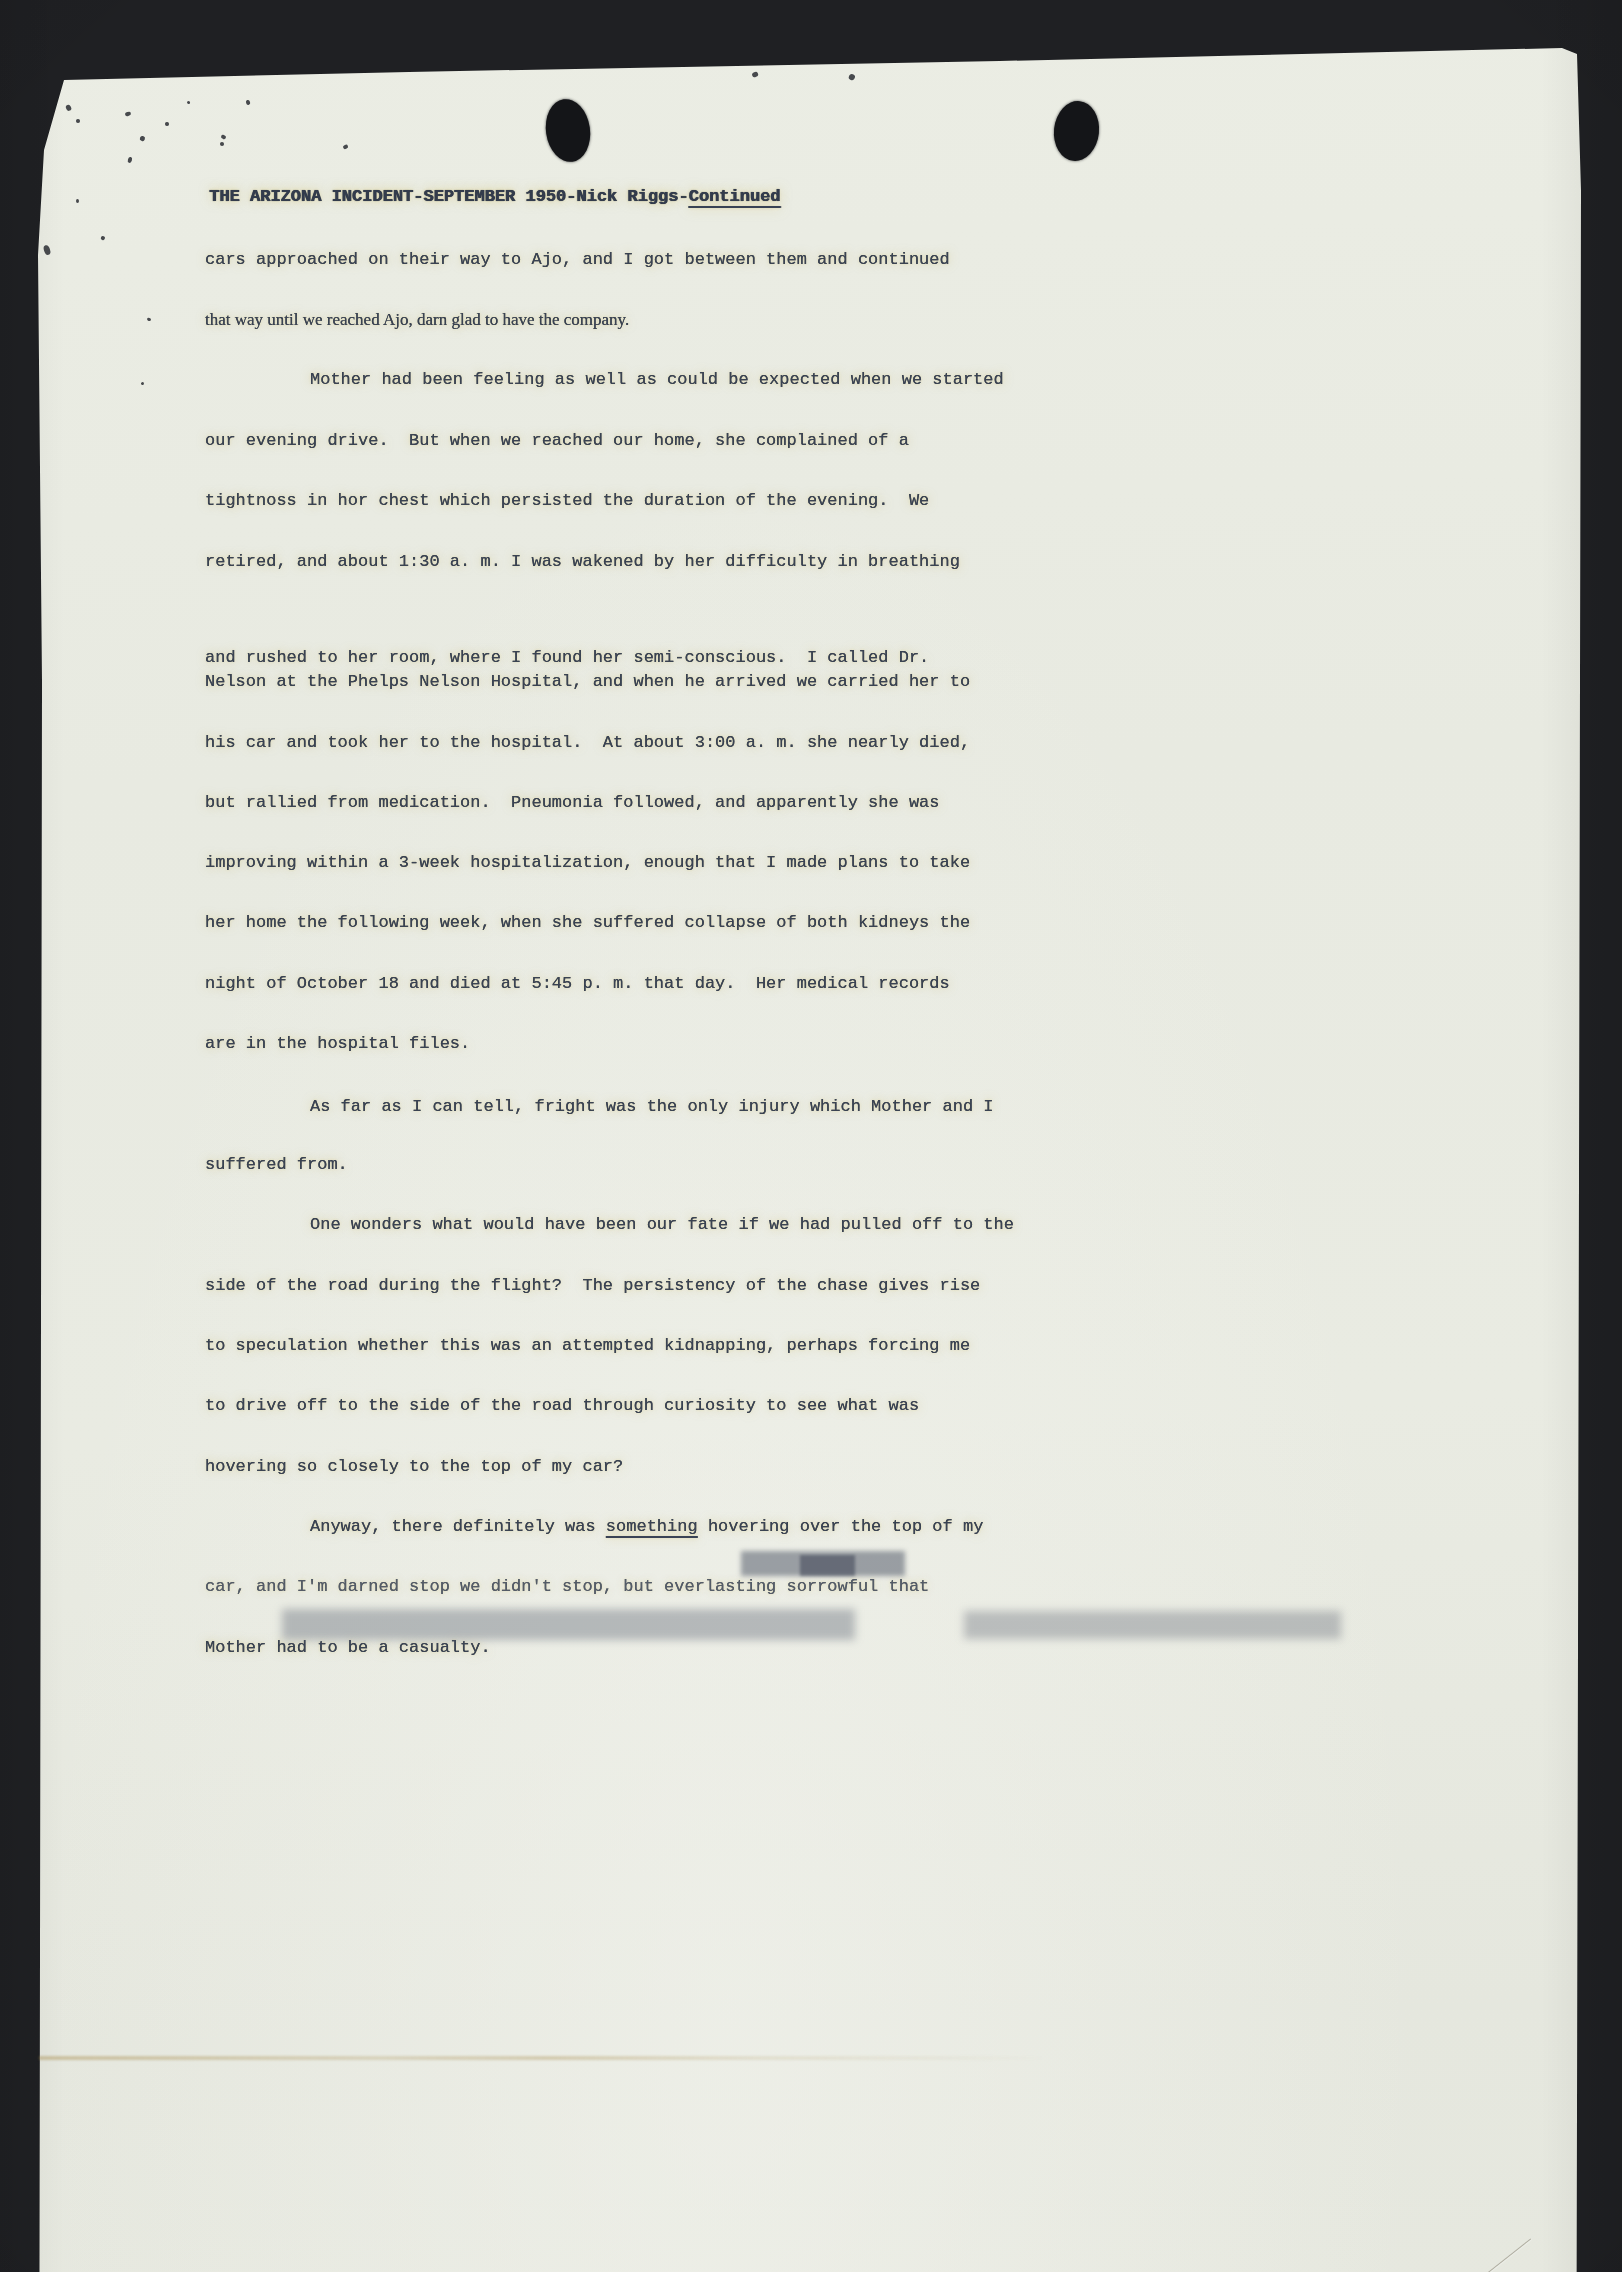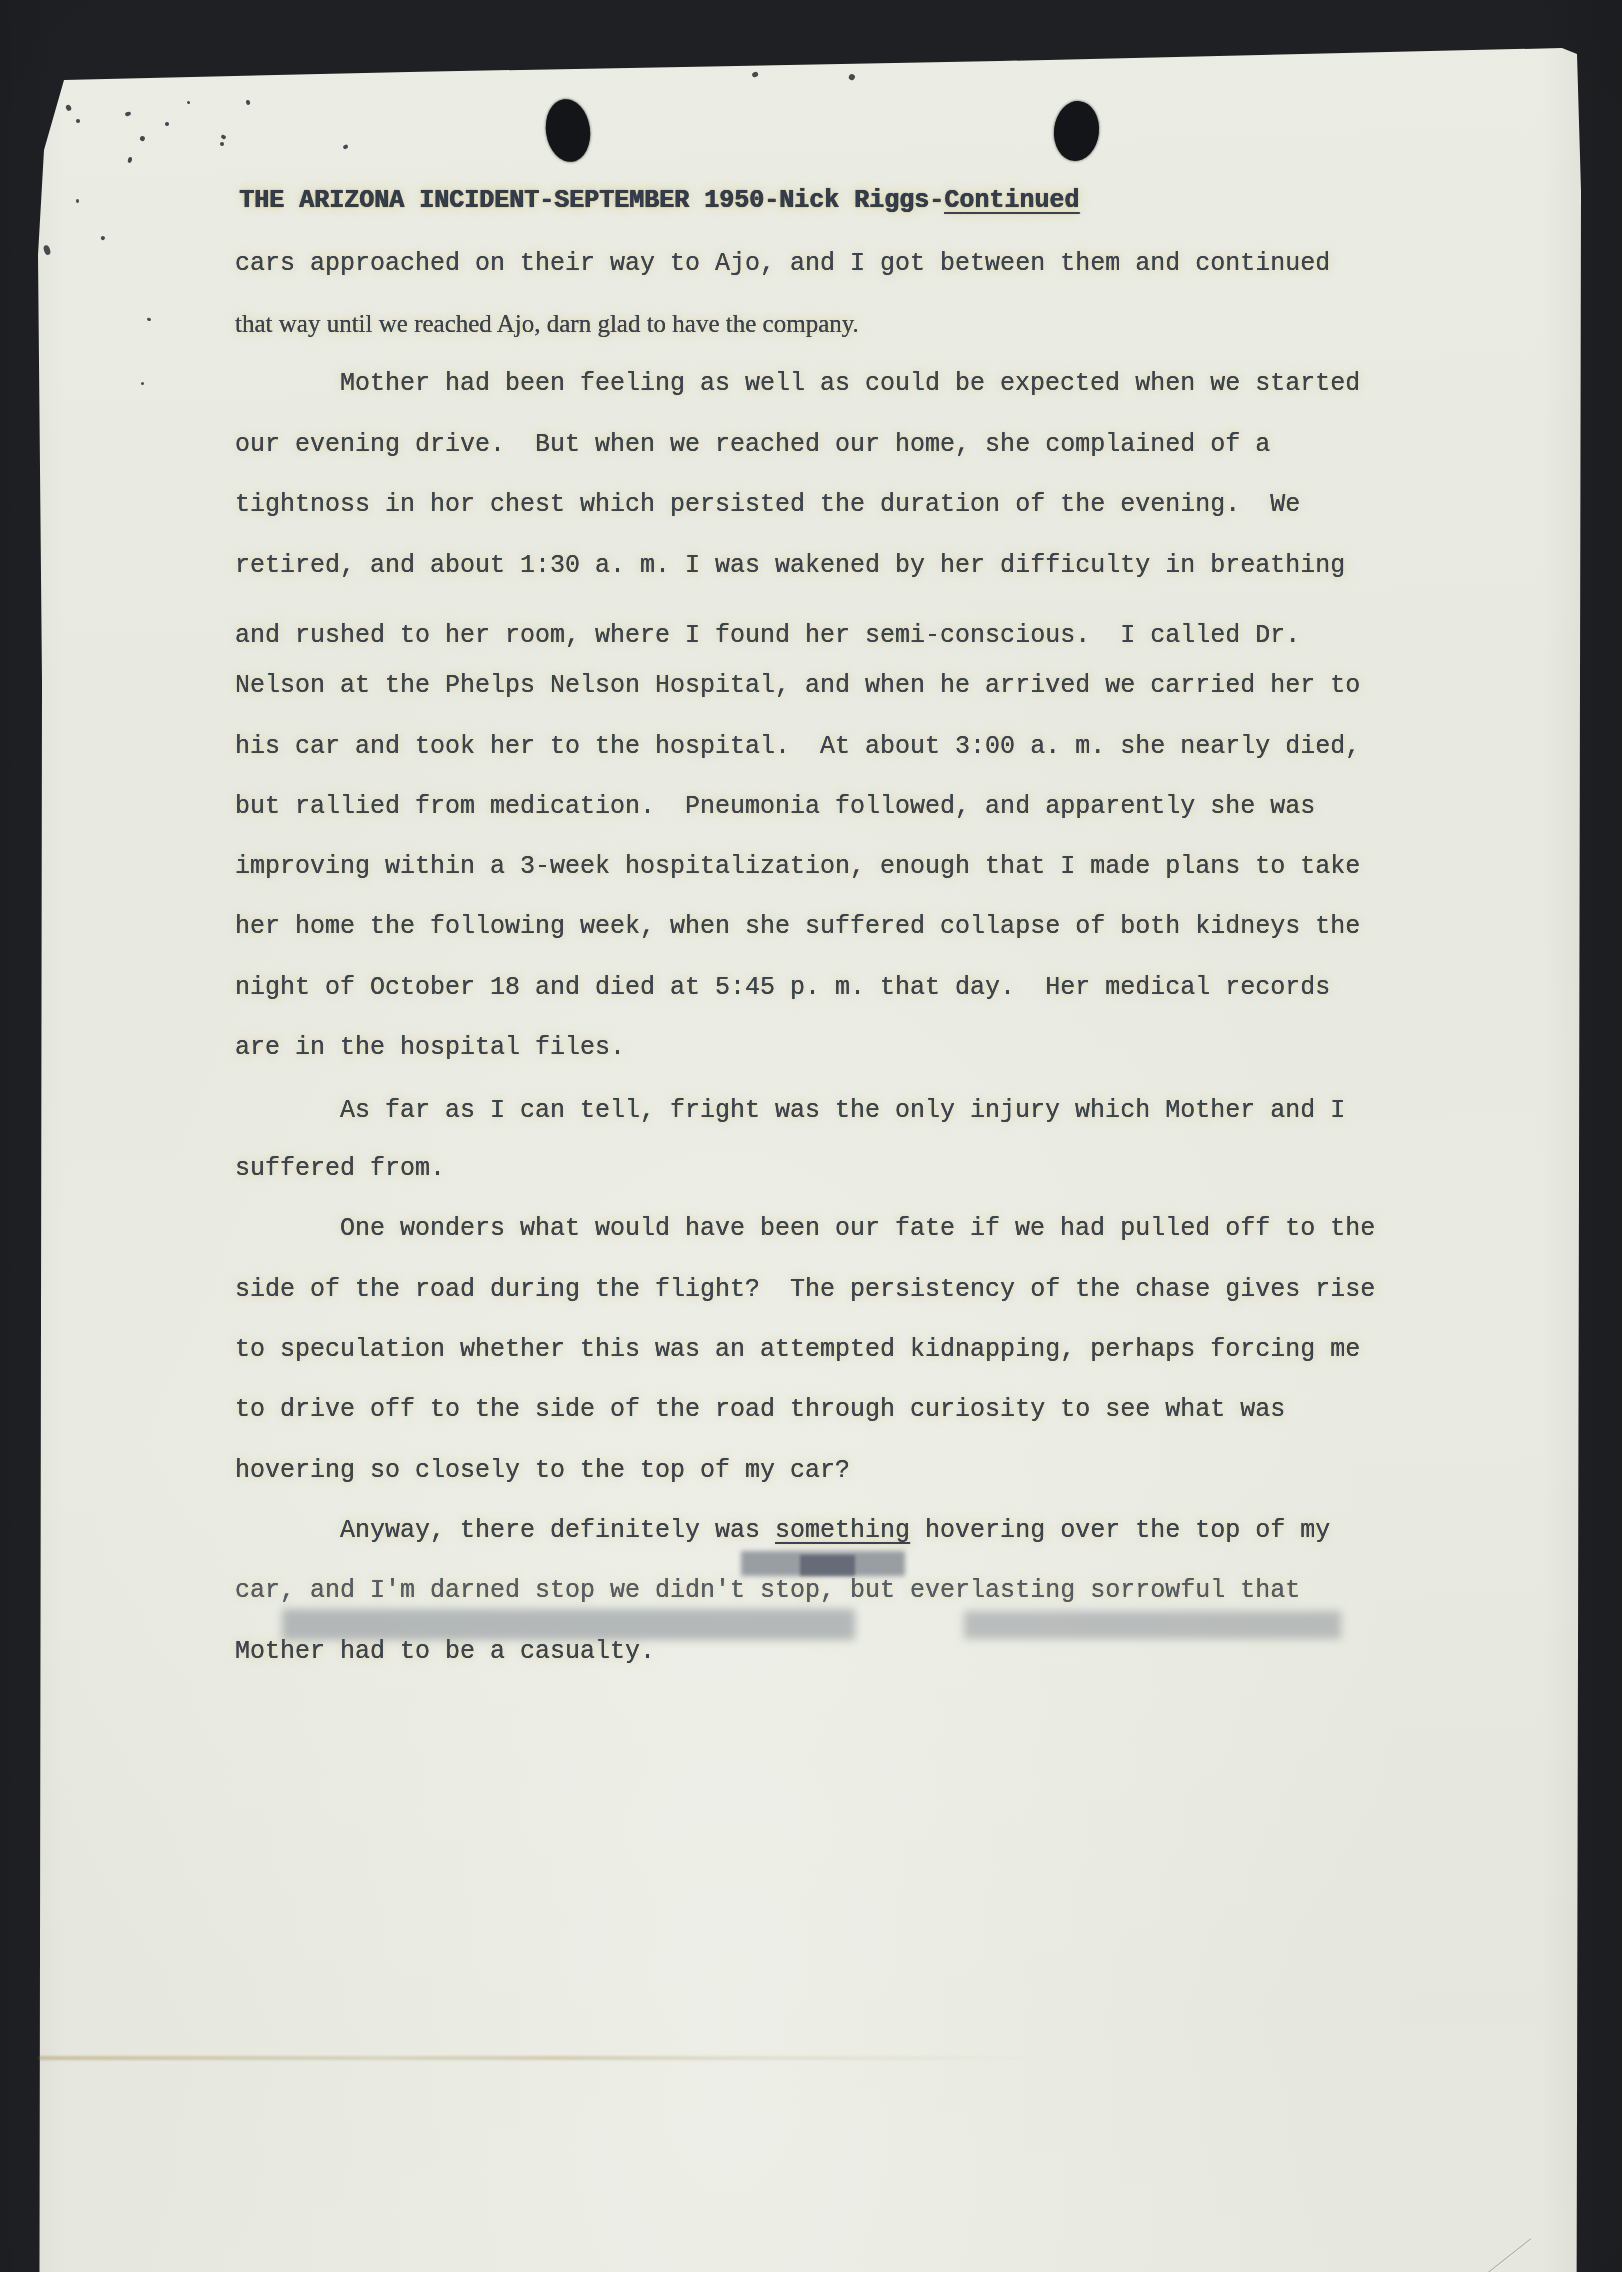--- a/index.html
+++ b/index.html
@@ -18,23 +18,23 @@
            linear-gradient(178deg,#ebede4 0%,#e8eae1 30%,#e9ebe2 55%,#e5e7de 78%,#e7e9e0 100%);}
   .paper-shade{position:absolute;left:0;top:0;width:1622px;height:2578px;pointer-events:none;
          clip-path:inherit;
          background:linear-gradient(90deg, rgba(0,0,0,.06), rgba(0,0,0,0) 4%, rgba(0,0,0,0) 95%, rgba(0,0,0,.08)),
                     linear-gradient(0deg, rgba(0,0,0,.10), rgba(0,0,0,0) 2%);}
   .hole{position:absolute;background:#141518;border-radius:50%;
         box-shadow:0 0 2.7px rgba(20,21,24,.8);}
   .hole.h1{left:546px;top:99px;width:44px;height:63px;transform:rotate(-8deg);}
   .hole.h2{left:1054px;top:101px;width:45px;height:60px;transform:rotate(6deg);}
   .speck{position:absolute;background:#2a2d33;border-radius:50%;opacity:.85;}
-  .typed{position:absolute;color:#3a4352;font-size:25px;line-height:1;white-space:pre;
+  .typed{position:absolute;color:#3a4352;font-size:17px;line-height:1;white-space:pre;
          filter:blur(0.2px);
-         text-shadow:0 0 0.5px rgba(40,48,66,.9),0 0 10px rgba(208,188,98,.5),0 0 2.7px rgba(208,188,98,.3);margin-left:30px;}
+         text-shadow:0 0 0.5px rgba(40,48,66,.9),0 0 10px rgba(208,188,98,.5),0 0 2.7px rgba(208,188,98,.3);}
   .title{font-weight:bold;color:#333c4c;
          text-shadow:0.7px 0 0 currentColor,0 0 0.9px rgba(40,48,66,.8),0 0 11.8px rgba(208,188,98,.6),0 0 3.2px rgba(208,188,98,.35);}
   .u{text-decoration:underline;text-decoration-thickness:1.8px;text-underline-offset:4.5px;
      text-decoration-color:rgba(58,67,86,.85);}
   .indent{padding-left:105px;}
   .smudged{filter:blur(0.6px);opacity:.85;}
   .wash{position:absolute;pointer-events:none;}
   .crease-h{position:absolute;left:39px;top:2056px;width:1145px;height:3.6px;filter:blur(0.9px);
          background:linear-gradient(90deg,rgba(160,130,60,.38),rgba(160,130,60,.22) 30%,rgba(160,130,60,.30) 45%,rgba(160,130,60,.14) 62%,rgba(160,130,60,0) 88%);}
   .crease-d{position:absolute;left:1064px;top:2607px;width:595px;height:1.4px;
@@ -77,21 +77,21 @@
 
   <div class="typed title" style="left:209px;top:188px;"><span>THE ARIZONA INCIDENT-SEPTEMBER 1950-Nick Riggs-</span><span class="u">Continued</span></div>
 
   <div id="typed-lines">
       <div class="typed" style="left: 205px; top: 251px;">cars approached on their way to Ajo, and I got between them and continued</div>
       <div class="typed" style="left: 205px; top: 311px; font-family: Liberation Serif, serif;">that way until we reached Ajo, darn glad to have the company.</div>
       <div class="typed indent" style="left: 205px; top: 371px;">Mother had been feeling as well as could be expected when we started</div>
       <div class="typed" style="left: 205px; top: 432px;">our evening drive.  But when we reached our home, she complained of a</div>
       <div class="typed" style="left: 205px; top: 492px;">tightnoss in hor chest which persisted the duration of the evening.  We</div>
       <div class="typed" style="left: 205px; top: 553px;">retired, and about 1:30 a. m. I was wakened by her difficulty in breathing</div>
-      <div class="typed" style="left: 205px; top: 623px;">and rushed to her room, where I found her semi-conscious.  I called Dr.</div>
+      <div class="typed" style="left: 205px; top: 649px;">and rushed to her room, where I found her semi-conscious.  I called Dr.</div>
       <div class="typed" style="left: 205px; top: 673px;">Nelson at the Phelps Nelson Hospital, and when he arrived we carried her to</div>
       <div class="typed" style="left: 205px; top: 734px;">his car and took her to the hospital.  At about 3:00 a. m. she nearly died,</div>
       <div class="typed" style="left: 205px; top: 794px;">but rallied from medication.  Pneumonia followed, and apparently she was</div>
       <div class="typed" style="left: 205px; top: 854px;">improving within a 3-week hospitalization, enough that I made plans to take</div>
       <div class="typed" style="left: 205px; top: 914px;">her home the following week, when she suffered collapse of both kidneys the</div>
       <div class="typed" style="left: 205px; top: 975px;">night of October 18 and died at 5:45 p. m. that day.  Her medical records</div>
       <div class="typed" style="left: 205px; top: 1035px;">are in the hospital files.</div>
       <div class="typed indent" style="left: 205px; top: 1098px;">As far as I can tell, fright was the only injury which Mother and I</div>
       <div class="typed" style="left: 205px; top: 1156px;">suffered from.</div>
       <div class="typed indent" style="left: 205px; top: 1216px; text-align: right;">One wonders what would have been our fate if we had pulled off to the</div>

